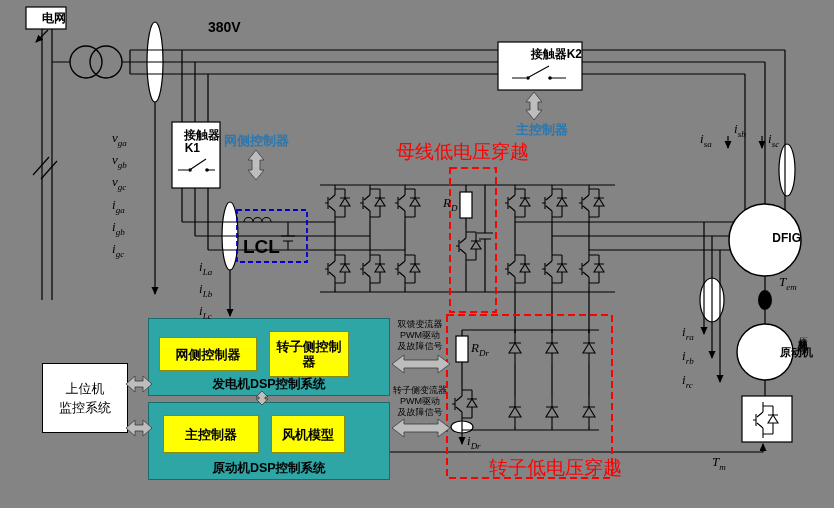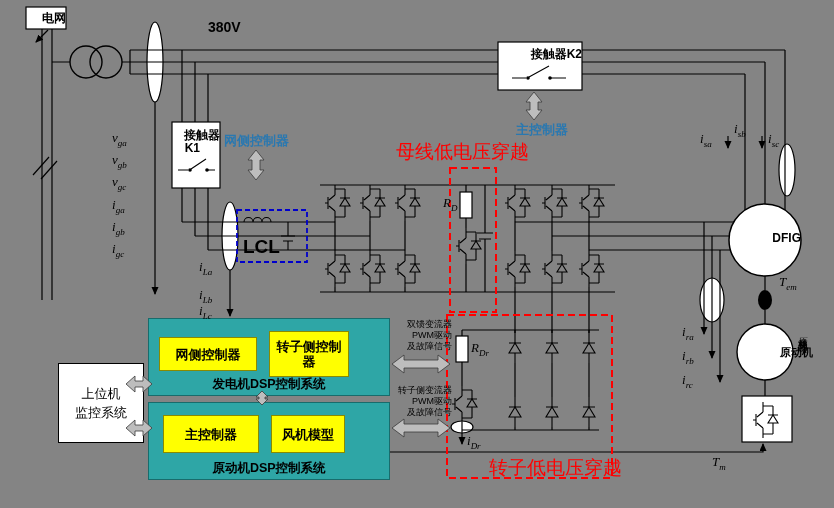--- a/index.html
+++ b/index.html
@@ -14,39 +14,39 @@
   svg.overlay{position:absolute;left:0;top:0;z-index:2;pointer-events:none}
   .txt{position:absolute;z-index:3;color:#000;white-space:nowrap}
   .center{text-align:right}
   .bold{font-weight:bold}
   .f12{font-size:12px}.f13{font-size:19px}
   .sig{font-family:"Liberation Serif","DejaVu Serif",serif;font-style:italic;font-size:13px;line-height:14px}
   .sig sub{font-size:9px}
   .red-lbl{color:var(--red,#FF0000);font-weight:normal;font-size:19px}
   .ctrl-lbl{color:var(--ctrl,#2A78B0);font-weight:bold;font-size:13px}
   .serifb{font-family:Liberation Sans, sans-serif;font-weight:bold}
-  .small{font-size:9px;line-height:11px;text-align:right;white-space:normal}
+  .small{font-size:9px;line-height:11px;text-align:center;white-space:normal}
   .vert{writing-mode:vertical-rl;font-size:9.5px;letter-spacing:1px}
   .dsp-label{position:absolute;left:0;right:0;bottom:2px;text-align:center;font-weight:bold;font-size:12.5px;color:#000}
   .host{display:flex;flex-direction:column;align-items:center;justify-content:center;font-size:13px;line-height:19px;z-index:1}
   
   .w{stroke:#000;stroke-width:1.2;fill:none}
   .s{stroke:#000;stroke-width:1.1;fill:none}
   .wh{fill:#fff;stroke:#000;stroke-width:1.2}
   .bk{fill:#000;stroke:none}
   .rdash{stroke:var(--red,#FF0000);stroke-width:2;fill:none;stroke-dasharray:7 4}
   .bdash{stroke:var(--blue,#0000CC);stroke-width:1.8;fill:none;stroke-dasharray:5 3}
   .ba{fill:var(--arrow,#BDBDBD);stroke:#3a3a3a;stroke-width:0.8}
 </style>
 </head>
 <body>
 
 <div class="canvas">
 
-  <div class="box white-box host" style="left:58px;top:363px;width:86px;height:80px">
+  <div class="box white-box host" style="left:42px;top:363px;width:86px;height:70px">
     <span>上位机</span>
     <span>监控系统</span>
   </div>
 
   <div class="box teal-box" style="left:148px;top:318px;width:242px;height:78px">
     <div class="yellow-box" style="left:10px;top:18px;width:98px;height:34px">
       <span>网侧控制器</span>
     </div>
     <div class="yellow-box" style="left:120px;top:12px;width:80px;height:46px;white-space:normal">
       <span>转子侧控制器</span>
@@ -213,21 +213,21 @@
   <div class="txt serifb f13" style="left:243px;top:236px">LCL</div>
 
   <div class="txt sig" style="left:112px;top:131px"><span>v</span><sub>ga</sub></div>
   <div class="txt sig" style="left:112px;top:153px"><span>v</span><sub>gb</sub></div>
   <div class="txt sig" style="left:112px;top:175px"><span>v</span><sub>gc</sub></div>
   <div class="txt sig" style="left:112px;top:198px"><span>i</span><sub>ga</sub></div>
   <div class="txt sig" style="left:112px;top:220px"><span>i</span><sub>gb</sub></div>
   <div class="txt sig" style="left:112px;top:242px"><span>i</span><sub>gc</sub></div>
 
   <div class="txt sig" style="left:199px;top:260px"><span>i</span><sub>La</sub></div>
-  <div class="txt sig" style="left:199px;top:288px"><span>i</span><sub>Lb</sub></div>
+  <div class="txt sig" style="left:199px;top:282px"><span>i</span><sub>Lb</sub></div>
   <div class="txt sig" style="left:199px;top:304px"><span>i</span><sub>Lc</sub></div>
 
   <div class="txt sig" style="left:700px;top:132px"><span>i</span><sub>sa</sub></div>
   <div class="txt sig" style="left:734px;top:122px"><span>i</span><sub>sb</sub></div>
   <div class="txt sig" style="left:768px;top:132px"><span>i</span><sub>sc</sub></div>
 
   <div class="txt sig" style="left:682px;top:325px"><span>i</span><sub>ra</sub></div>
   <div class="txt sig" style="left:682px;top:349px"><span>i</span><sub>rb</sub></div>
   <div class="txt sig" style="left:682px;top:373px"><span>i</span><sub>rc</sub></div>
 

